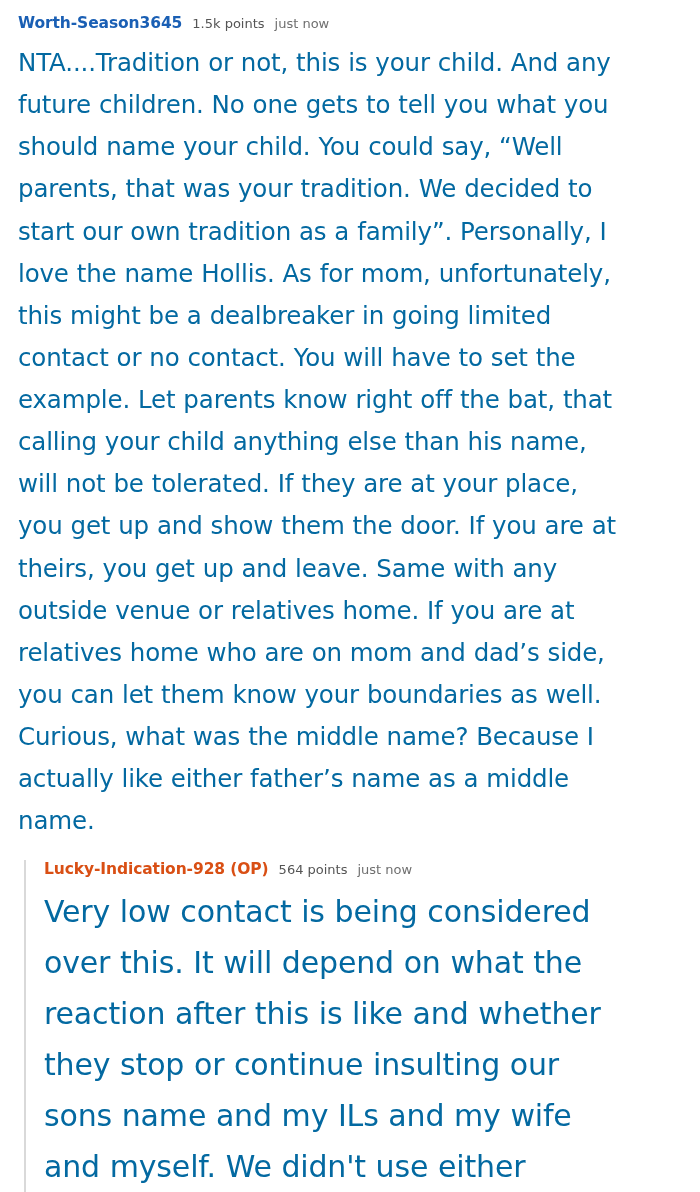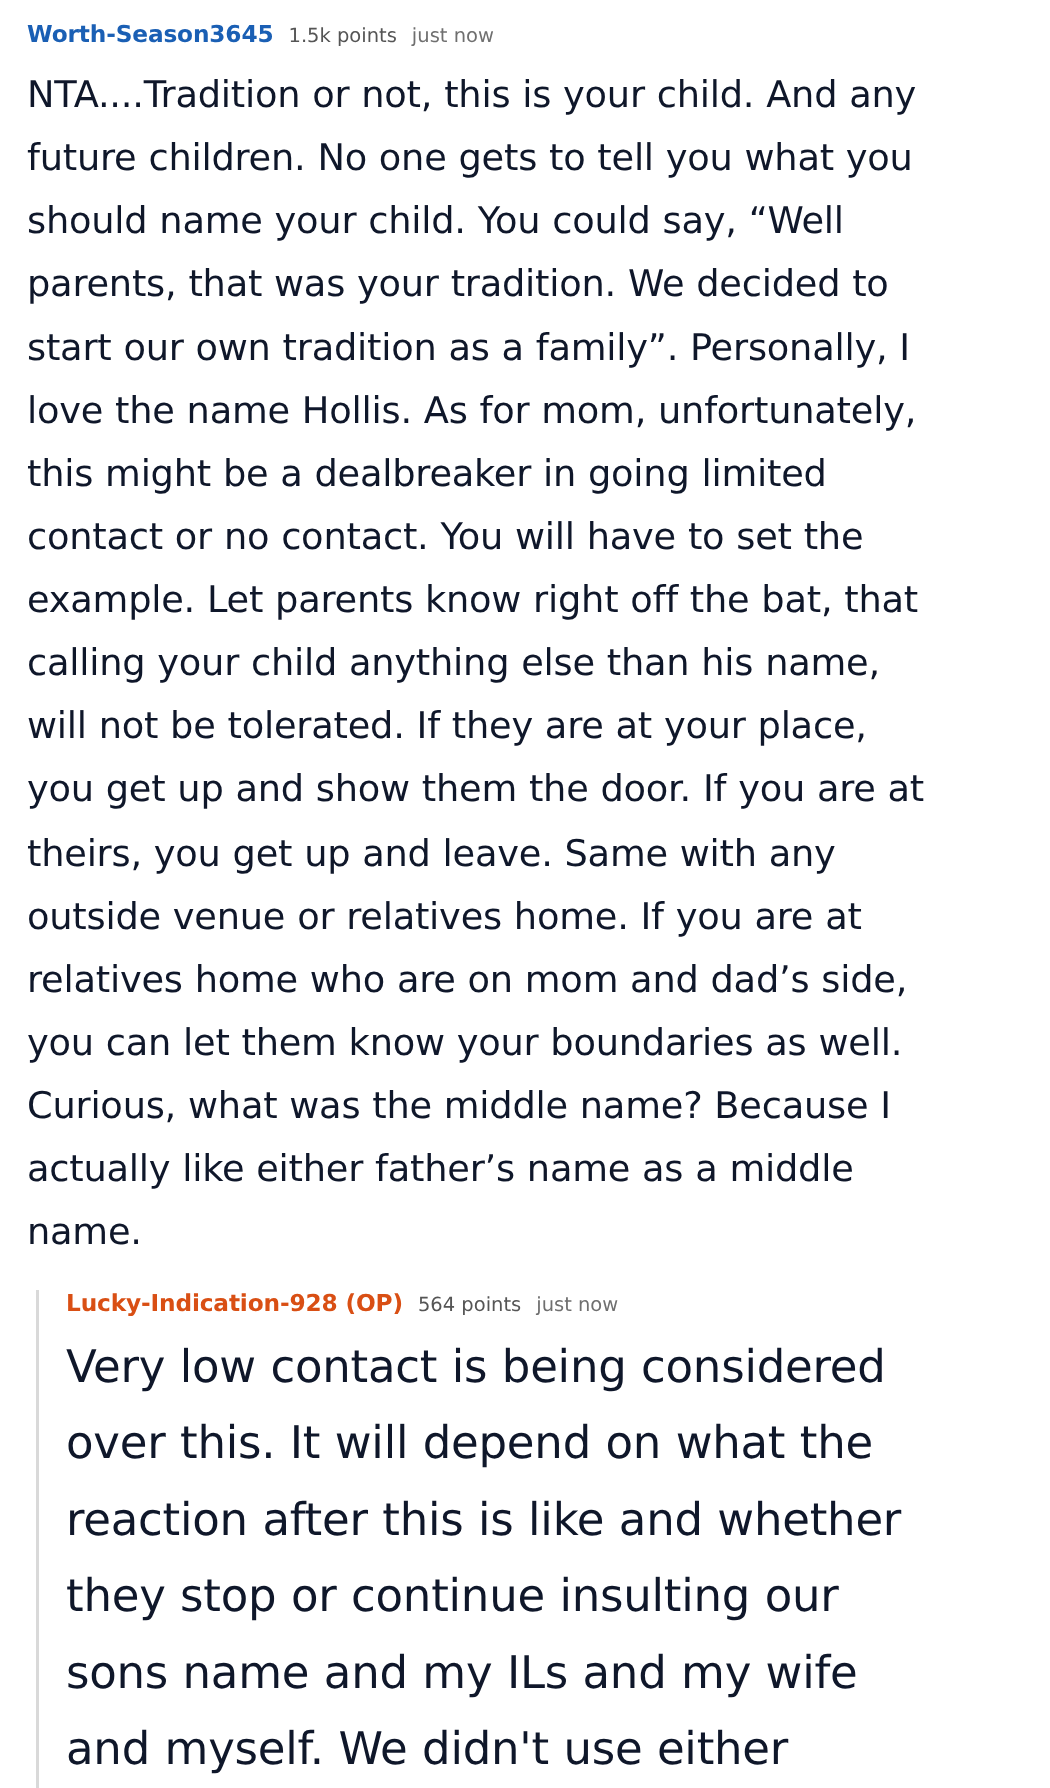--- a/index.html
+++ b/index.html
@@ -38,21 +38,21 @@
   .meta {
     font-size: 13px;
     color: #6f6f6f;
   }
   .meta.points {
     color: #555555;
   }
   .body-text {
     font-size: 24.5px;
     line-height: 1.72;
-    color: #0f172a;
+    color: #0369a1;
     letter-spacing: -0.15px;
     word-spacing: 0.3px;
   }
   .reply {
     margin-top: 18px;
     margin-left: 6px;
     padding-left: 18px;
     border-left: 2px solid #d9d9d9;
   }
   .reply .body-text {

